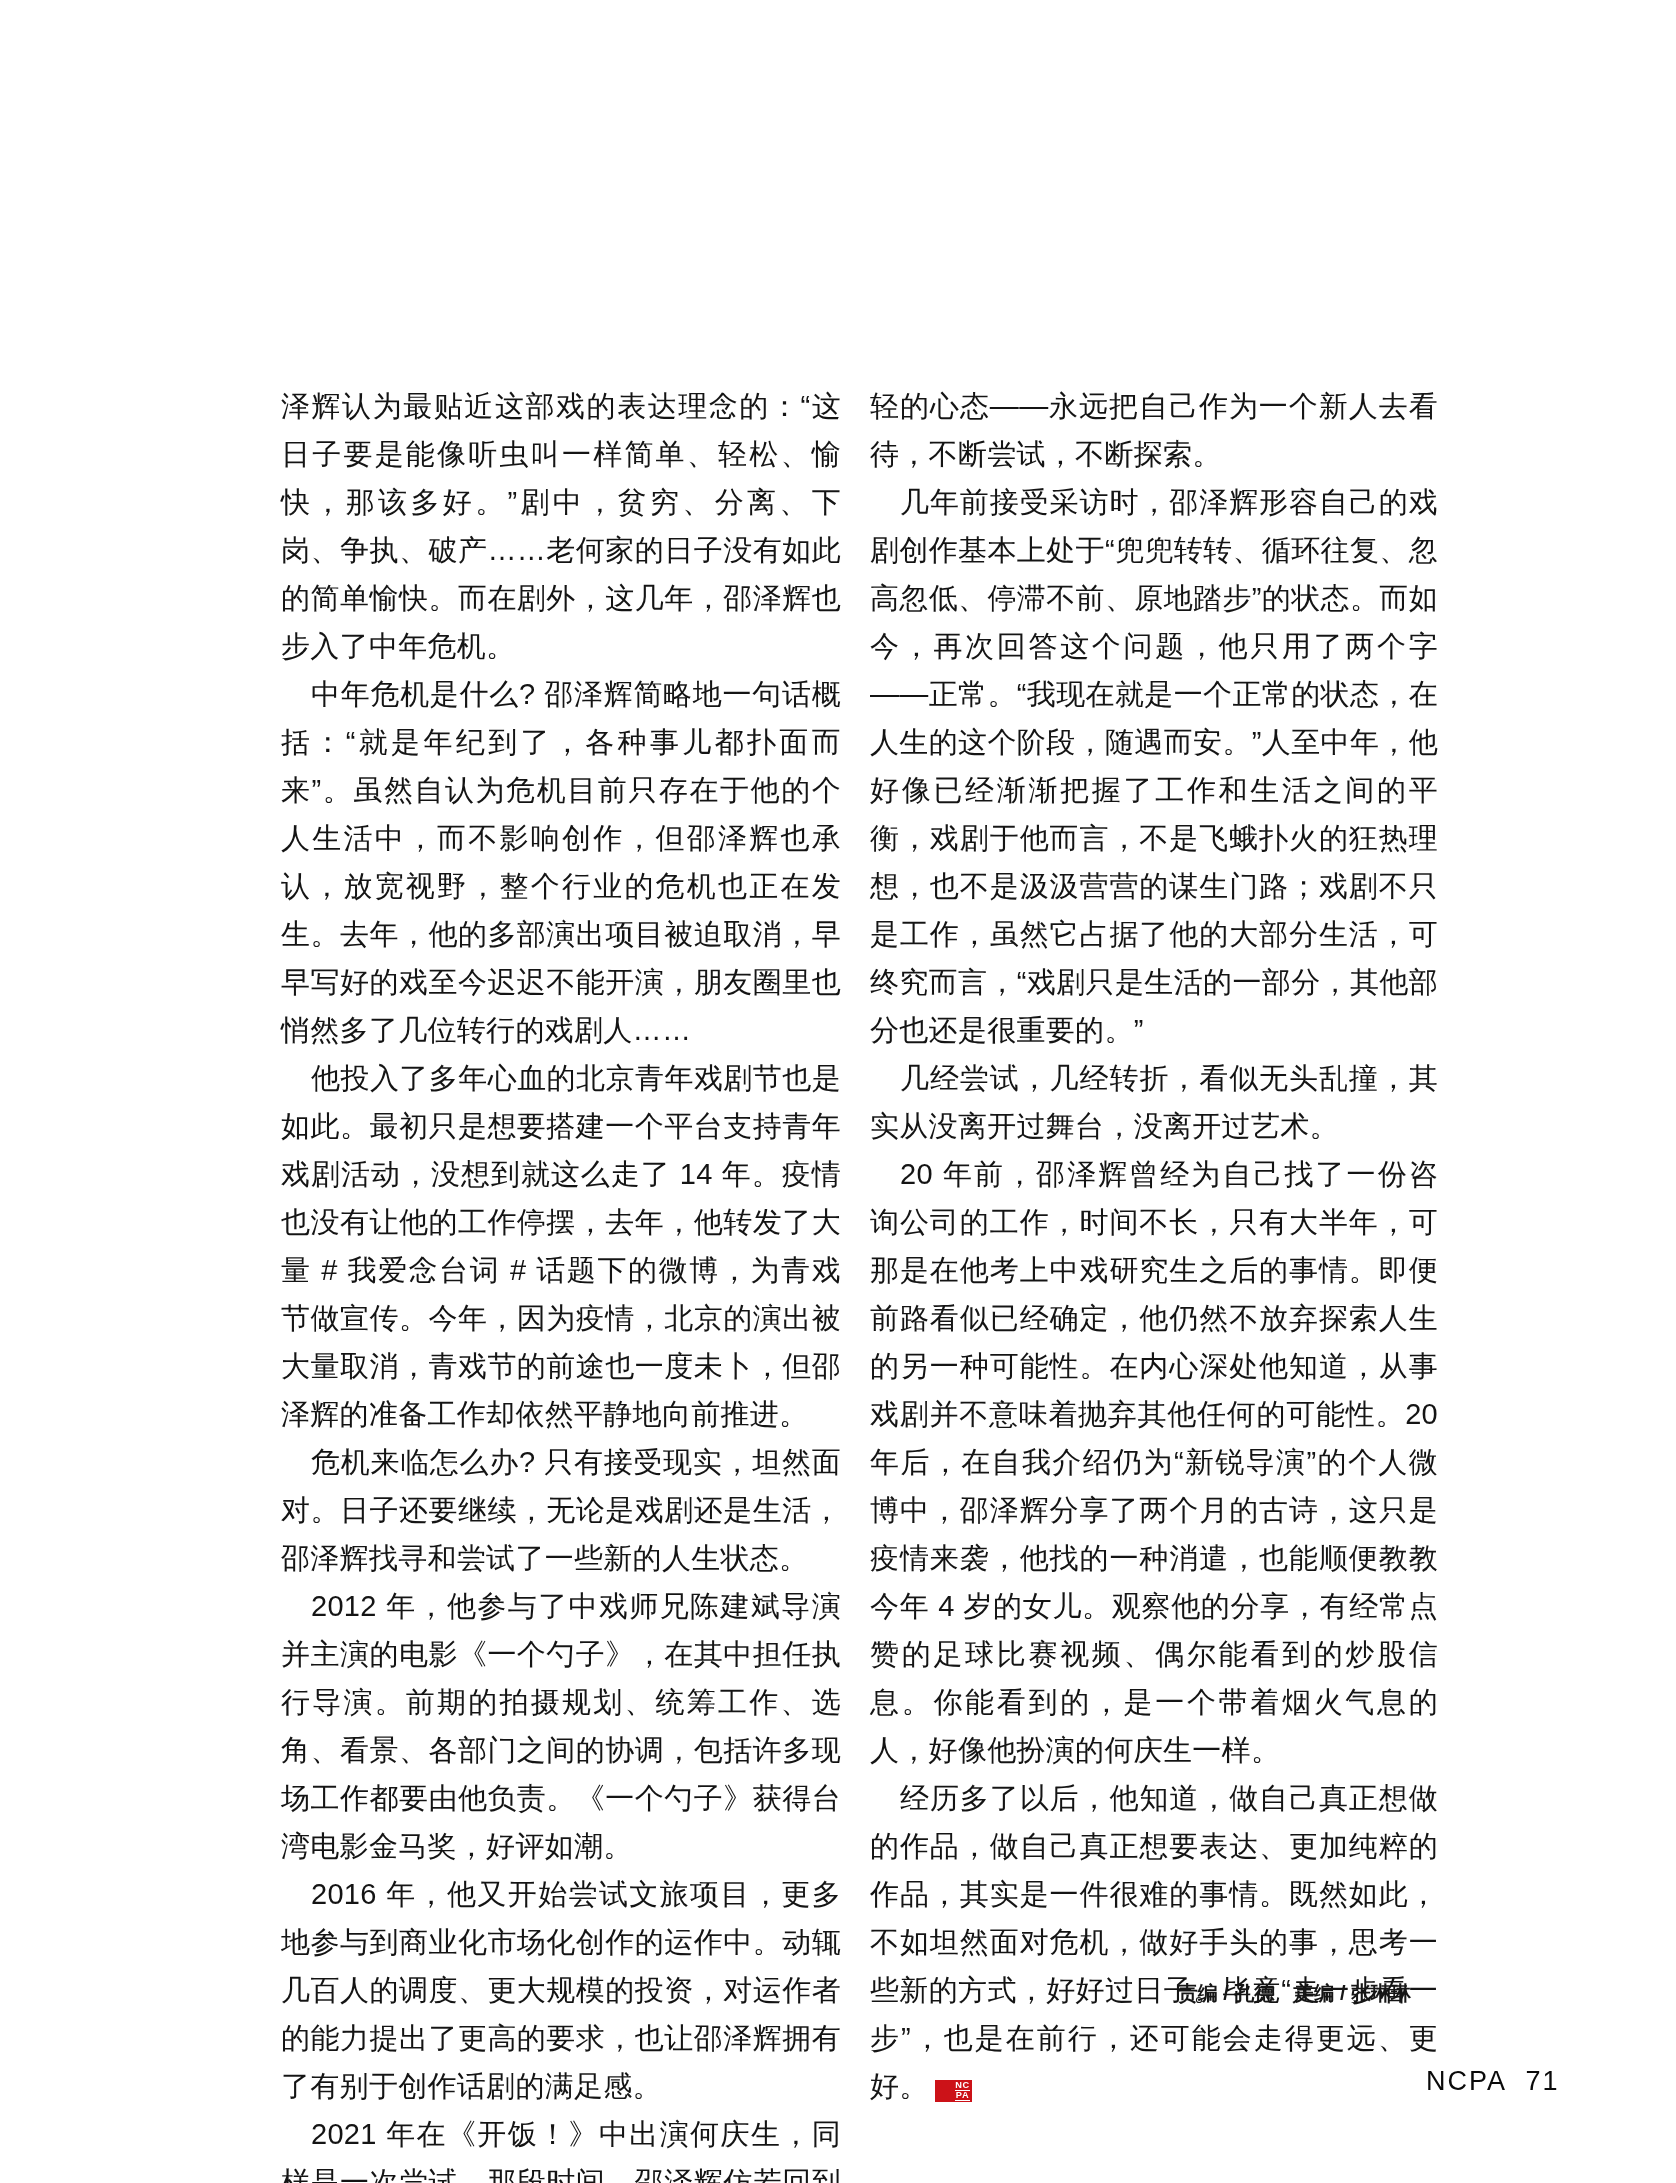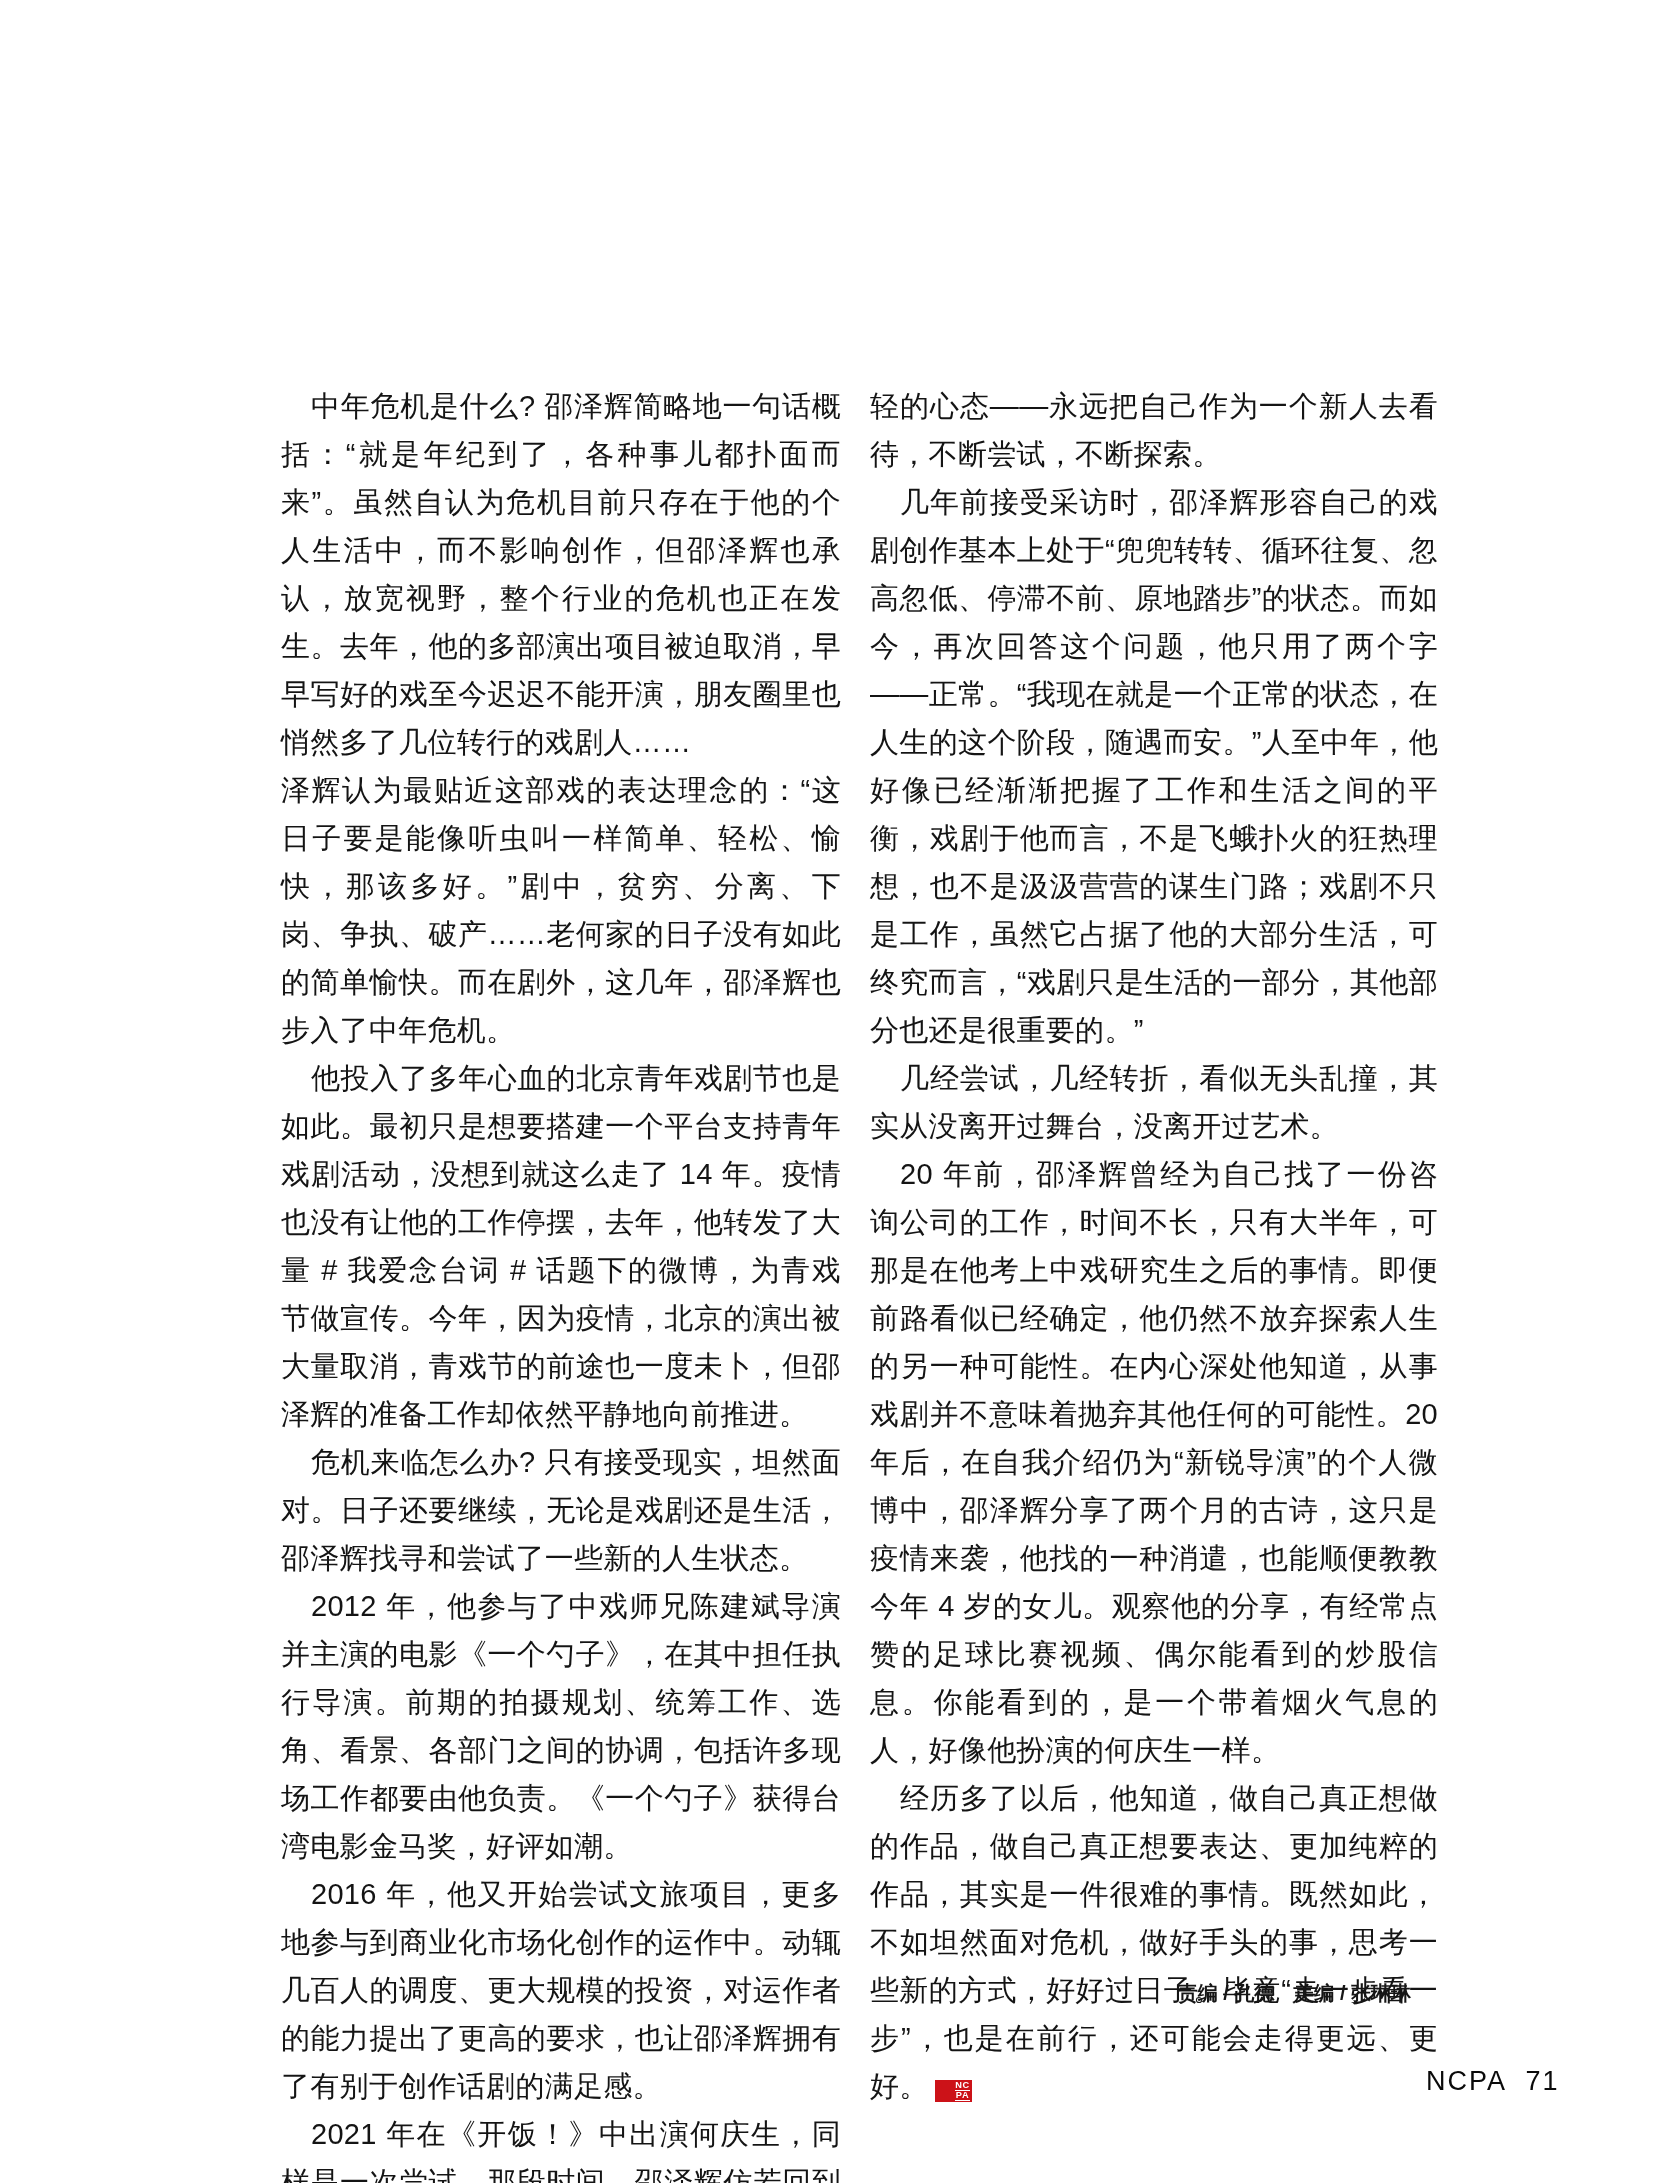--- a/index.html
+++ b/index.html
@@ -74,22 +74,22 @@
     white-space: nowrap;
   }
   .footer-num { margin-left: 18.5px; }
 </style>
 </head>
 <body>
 
 <div class="page">
 
   <div class="col col-left">
+    <p class="para no-indent">泽辉认为最贴近这部戏的表达理念的：“这日子要是能像听虫叫一样简单、轻松、愉快，那该多好。”剧中，贫穷、分离、下岗、争执、破产……老何家的日子没有如此的简单愉快。而在剧外，这几年，邵泽辉也步入了中年危机。</p>
     <p class="para">中年危机是什么? 邵泽辉简略地一句话概括：“就是年纪到了，各种事儿都扑面而来”。虽然自认为危机目前只存在于他的个人生活中，而不影响创作，但邵泽辉也承认，放宽视野，整个行业的危机也正在发生。去年，他的多部演出项目被迫取消，早早写好的戏至今迟迟不能开演，朋友圈里也悄然多了几位转行的戏剧人……</p>
-    <p class="para no-indent">泽辉认为最贴近这部戏的表达理念的：“这日子要是能像听虫叫一样简单、轻松、愉快，那该多好。”剧中，贫穷、分离、下岗、争执、破产……老何家的日子没有如此的简单愉快。而在剧外，这几年，邵泽辉也步入了中年危机。</p>
     <p class="para">他投入了多年心血的北京青年戏剧节也是如此。最初只是想要搭建一个平台支持青年戏剧活动，没想到就这么走了 14 年。疫情也没有让他的工作停摆，去年，他转发了大量 # 我爱念台词 # 话题下的微博，为青戏节做宣传。今年，因为疫情，北京的演出被大量取消，青戏节的前途也一度未卜，但邵泽辉的准备工作却依然平静地向前推进。</p>
     <p class="para">危机来临怎么办? 只有接受现实，坦然面对。日子还要继续，无论是戏剧还是生活，邵泽辉找寻和尝试了一些新的人生状态。</p>
     <p class="para">2012 年，他参与了中戏师兄陈建斌导演并主演的电影《一个勺子》，在其中担任执行导演。前期的拍摄规划、统筹工作、选角、看景、各部门之间的协调，包括许多现场工作都要由他负责。《一个勺子》获得台湾电影金马奖，好评如潮。</p>
     <p class="para">2016 年，他又开始尝试文旅项目，更多地参与到商业化市场化创作的运作中。动辄几百人的调度、更大规模的投资，对运作者的能力提出了更高的要求，也让邵泽辉拥有了有别于创作话剧的满足感。</p>
     <p class="para">2021 年在《开饭！》中出演何庆生，同样是一次尝试。那段时间，邵泽辉仿若回到了自己的青春年少时，并不只是角色的年龄小，更在于年</p>
   </div>
 
   <div class="col col-right">
     <p class="para no-indent">轻的心态——永远把自己作为一个新人去看待，不断尝试，不断探索。</p>
     <p class="para">几年前接受采访时，邵泽辉形容自己的戏剧创作基本上处于“兜兜转转、循环往复、忽高忽低、停滞不前、原地踏步”的状态。而如今，再次回答这个问题，他只用了两个字——正常。“我现在就是一个正常的状态，在人生的这个阶段，随遇而安。”人至中年，他好像已经渐渐把握了工作和生活之间的平衡，戏剧于他而言，不是飞蛾扑火的狂热理想，也不是汲汲营营的谋生门路；戏剧不只是工作，虽然它占据了他的大部分生活，可终究而言，“戏剧只是生活的一部分，其他部分也还是很重要的。”</p>

